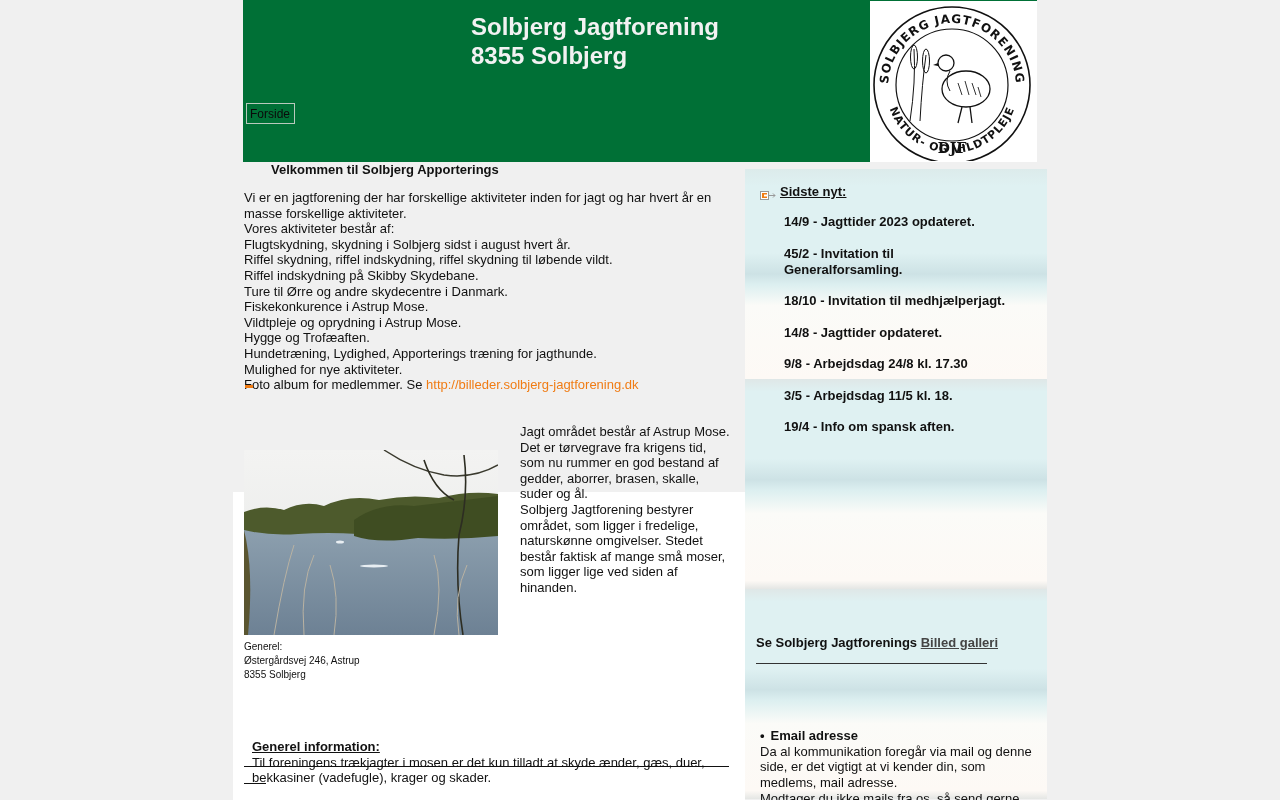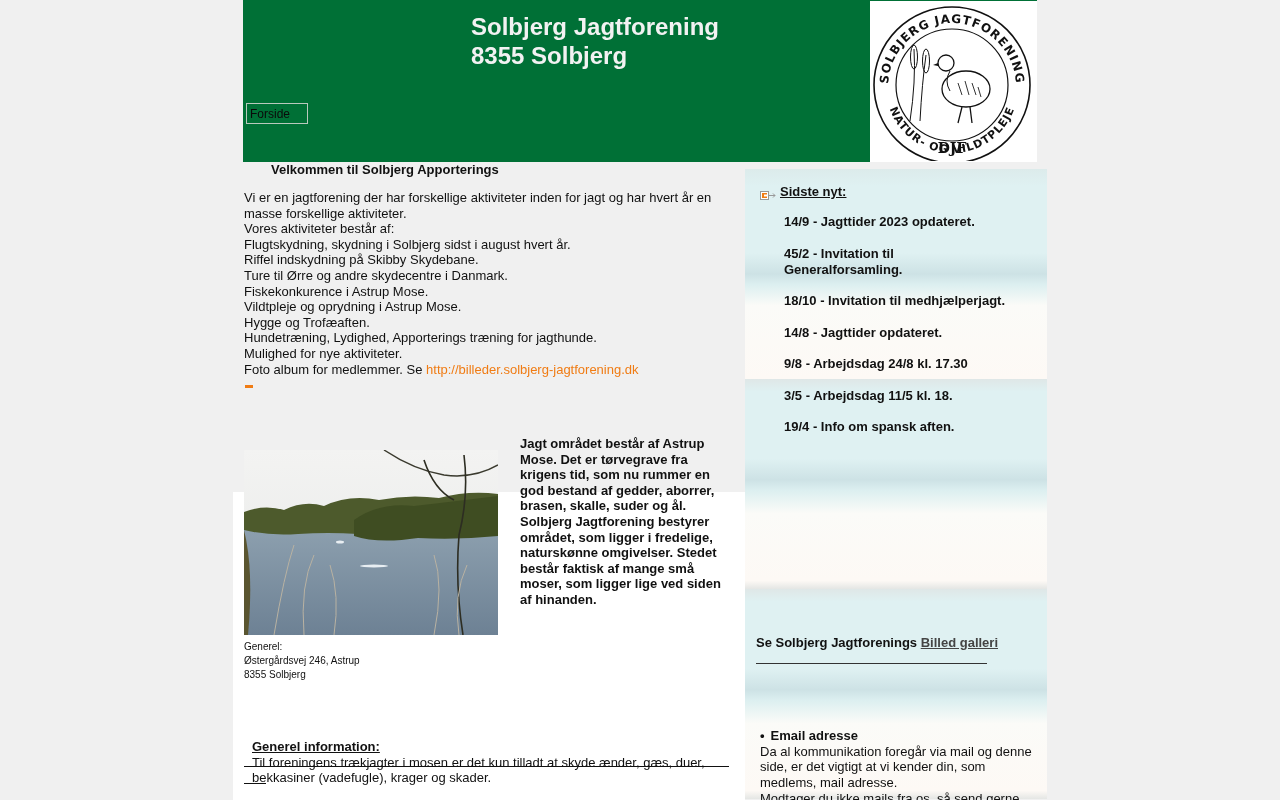--- a/index.html
+++ b/index.html
@@ -13,21 +13,21 @@
   .header {
     position:absolute; left:243px; top:0; width:627px; height:162px;
     background:#007036;
   }
   .site-title {
     position:absolute; left:228px; top:12px;
     color:#f2f2f2; font-weight:bold; font-size:24px; line-height:29px;
   }
   .nav-btn {
     position:absolute; left:3px; top:103px;
-    border:1px solid #b9c9bd; padding:3px 17px 2px 3px;
+    border:1px solid #b9c9bd; padding:3px 4px 2px 3px;
     font-size:12px; color:#0a0a0a; line-height:14px;
     background:transparent; cursor:pointer;
   }
   .logo-box {
     position:absolute; left:870px; top:0; width:167px; height:162px;
     background:#fff; border-top:1px solid #007036; box-sizing:border-box;
   }
   .white-panel {
     position:absolute; left:233px; top:492px; width:512px; height:308px; background:#fff;
   }
@@ -43,21 +43,21 @@
   }
   .intro p { margin:0; }
   .orange { color:#f07c14; text-decoration:none; }
   .bullet-mark {
     position:absolute; left:1px; top:385px; width:8px; height:3px; background:#f07c14;
   }
   .photo {
     position:absolute; left:0; top:450px; width:254px; height:185px; overflow:hidden;
   }
   .area-text {
-    position:absolute; left:276px; top:436px; width:212px;font-weight:bold;
+    position:absolute; left:276px; top:424px; width:212px;
   }
   .address {
     position:absolute; left:0; top:640px; font-size:10px; line-height:14px; color:#111;
   }
   .gen-info {
     position:absolute; left:0; top:739px; width:486px;margin-left:8px;
   }
   .gen-info h4 { margin:0; font-size:13px; text-decoration:underline; font-weight:bold; }
   .gen-info p { margin:0; }
   .rule {
@@ -143,20 +143,21 @@
 </div>
 
 <div class="white-panel"></div>
 
 <div class="main">
   <div class="welcome">Velkommen til Solbjerg Apporterings</div>
   <div class="intro">
     <p>Vi er en jagtforening der har forskellige aktiviteter inden for jagt og har hvert år en masse forskellige aktiviteter.</p>
     <p>Vores aktiviteter består af:</p>
     <p>Flugtskydning, skydning i Solbjerg sidst i august hvert år.</p>
+    <p>Riffel skydning, riffel indskydning, riffel skydning til løbende vildt.</p>
     <p>Riffel indskydning på Skibby Skydebane.</p>
     <p>Ture til Ørre og andre skydecentre i Danmark.</p>
     <p>Fiskekonkurence i Astrup Mose.</p>
     <p>Vildtpleje og oprydning i Astrup Mose.</p>
     <p>Hygge og Trofæaften.</p>
     <p>Hundetræning, Lydighed, Apporterings træning for jagthunde.</p>
     <p>Mulighed for nye aktiviteter.</p>
     <p>
       <span>Foto album for medlemmer. Se </span><a class="orange">http://billeder.solbjerg-jagtforening.dk</a>
     </p>

